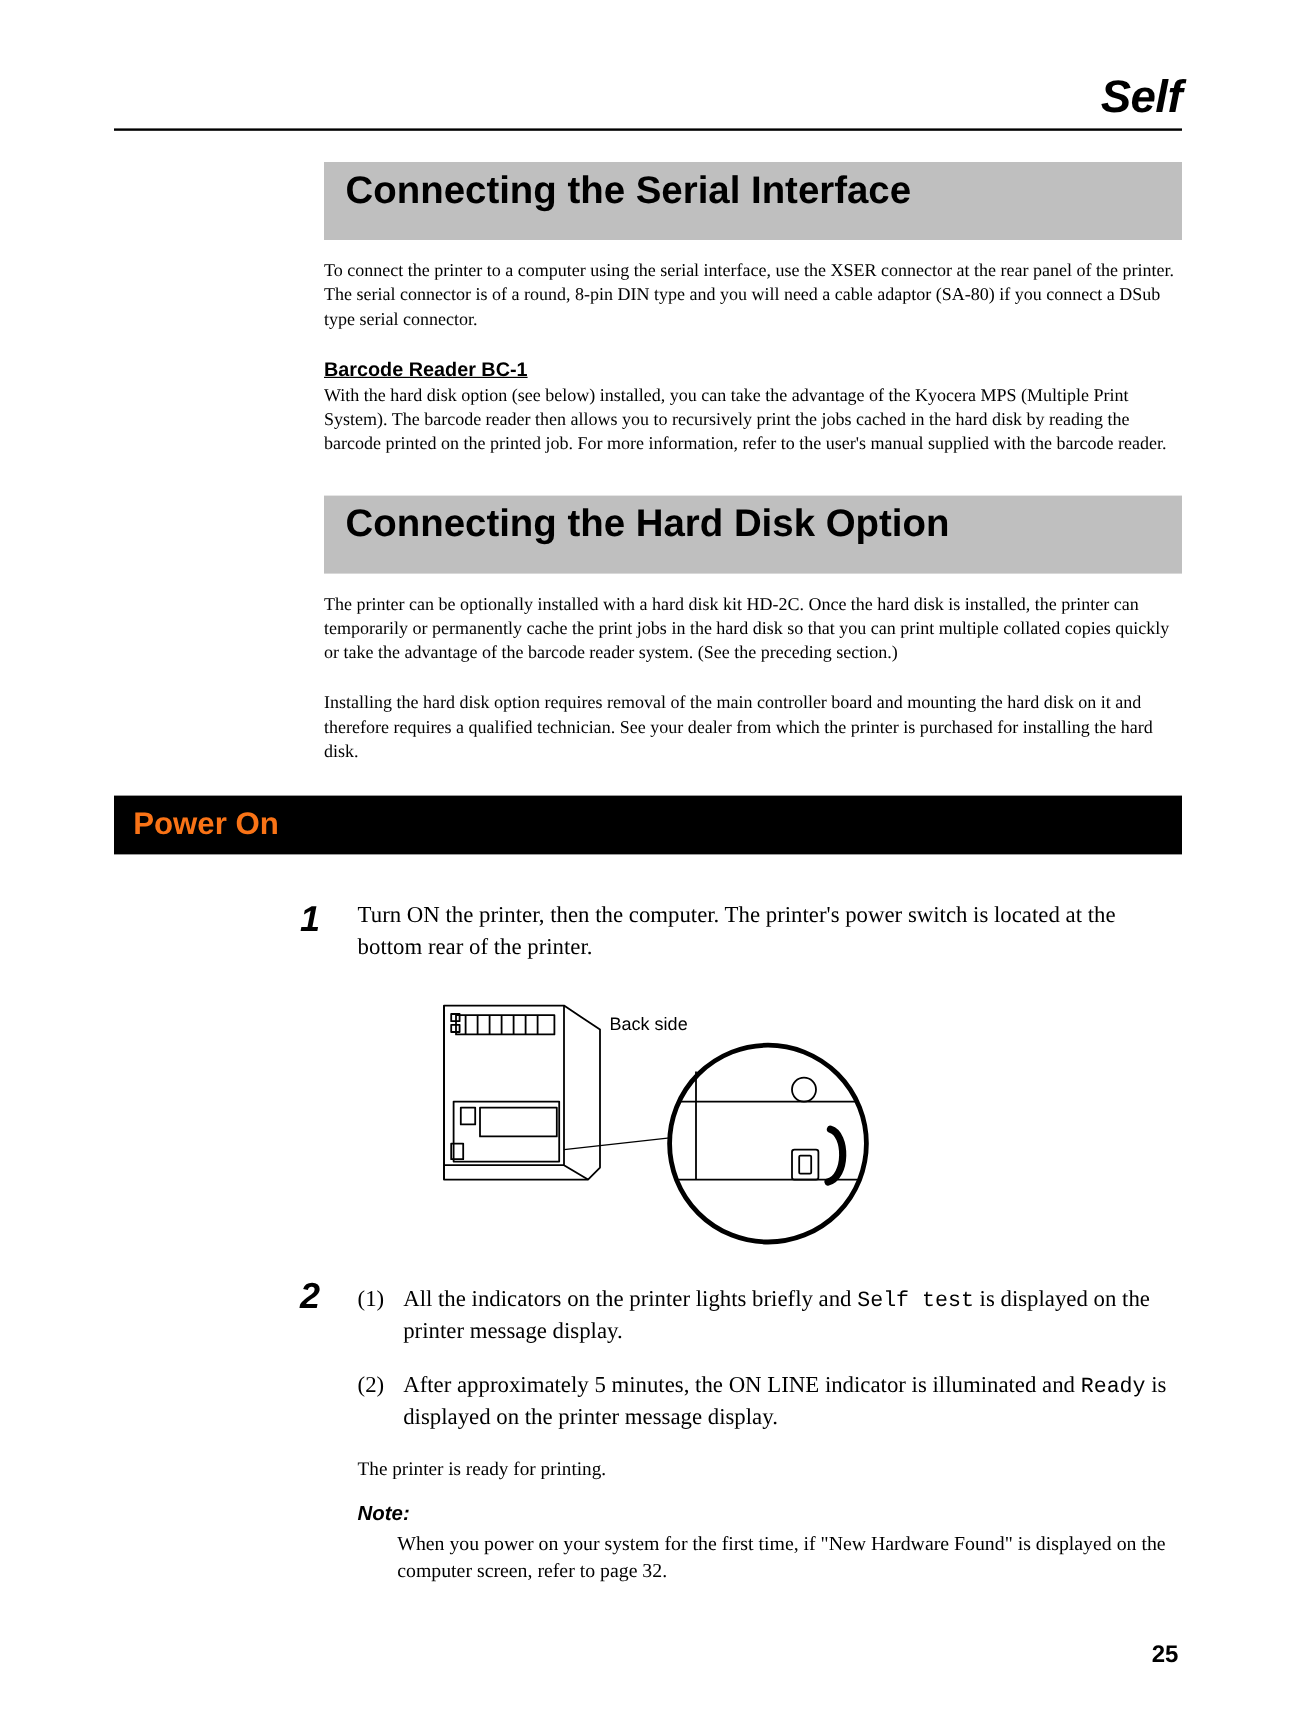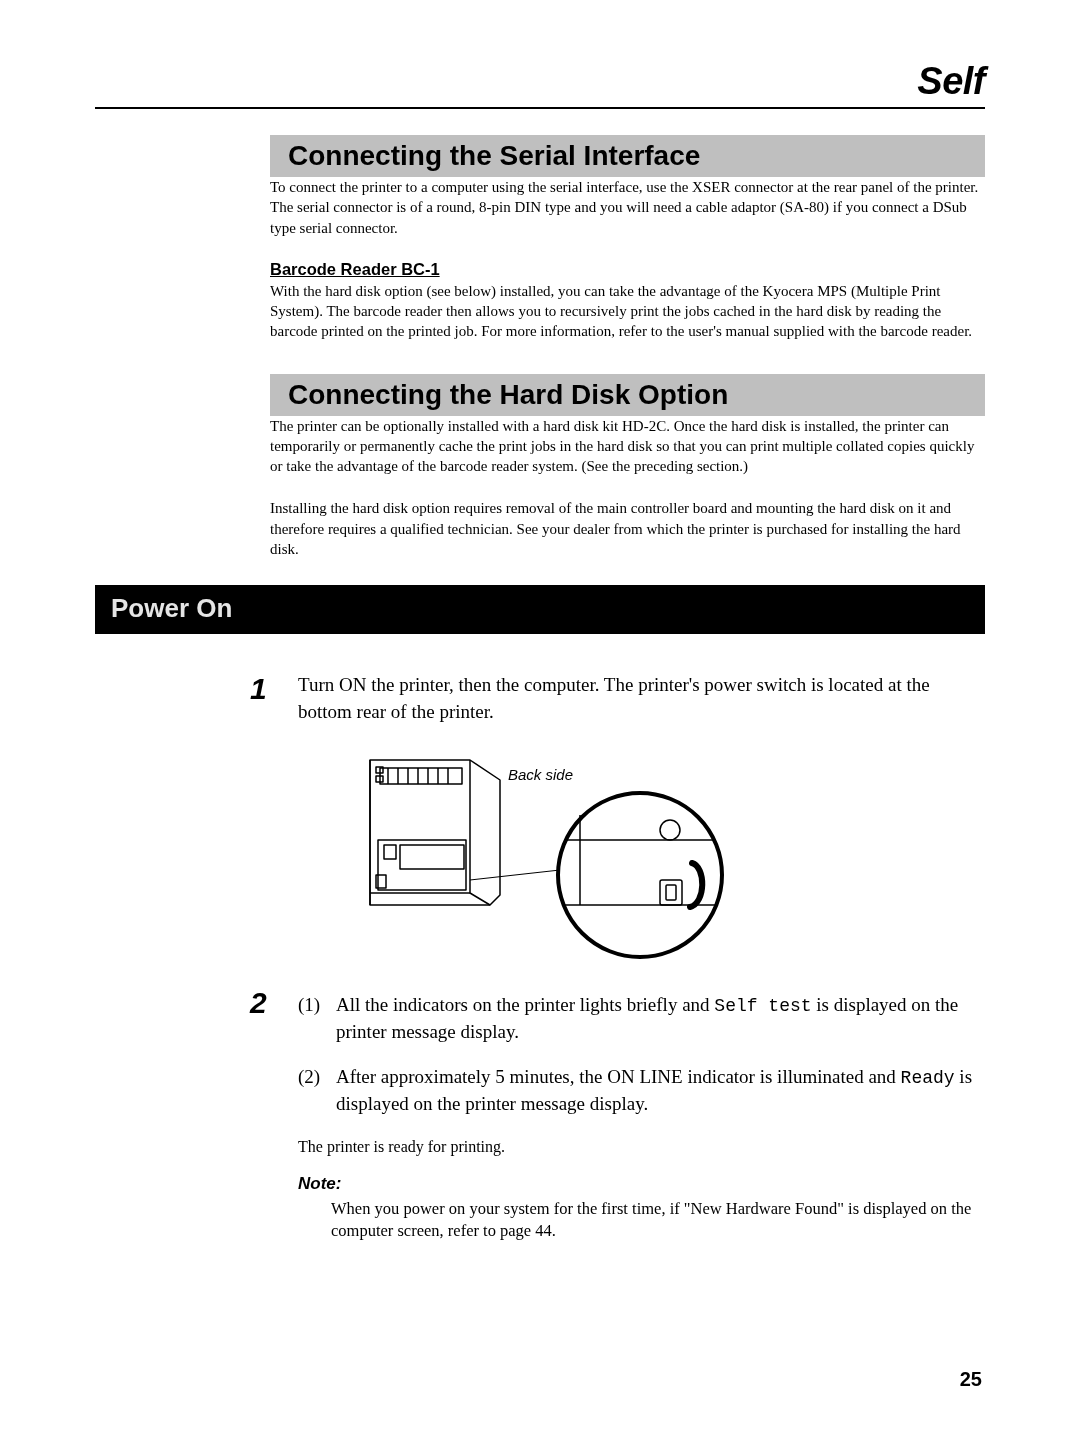--- a/index.html
+++ b/index.html
@@ -24,41 +24,41 @@
     border: none;
     border-top: 2.5px solid #000;
     margin-bottom: 26px;
   }
   .indent {
     margin-left: 175px;
   }
   .section-bar {
     background: #bfbfbf;
     font-family: Arial, Helvetica, sans-serif;
-    font-size: 28px;
-    font-weight: bold;
-    padding: 5px 0 5px 18px;
-    margin-bottom: 0;
+    font-size: 32px;
+    font-weight: bold;
+    padding: 5px 0 23px 18px;
+    margin-bottom: 16px;
   }
   .body-text {
     font-size: 15px;
     line-height: 1.35;
     margin-bottom: 22px;
     font-family: 'Century Schoolbook', Georgia, serif;
   }
   .sub-head {
     font-family: Arial, Helvetica, sans-serif;
     font-size: 16.5px;
     font-weight: bold;
     text-decoration: underline;
     margin-bottom: 2px;
   }
   .black-bar {
     background: #000;
-    color: #e5e5e5;
+    color: #f97316;
     font-family: Arial, Helvetica, sans-serif;
     font-size: 26px;
     font-weight: bold;
     padding: 8px 0 10px 16px;
     margin-top: 26px;
     margin-bottom: 38px;
   }
   .step-row {
     display: flex;
     margin-left: 155px;
@@ -107,21 +107,20 @@
   .note-body {
     font-size: 16.5px;
     line-height: 1.35;
     margin-left: 33px;
     font-family: 'Century Schoolbook', Georgia, serif;
   }
   .figure-wrap {
     display: flex;
     justify-content: center;
     margin: 20px 0 26px 0;
-    font-style: italic;
   }
   .page-num {
     position: absolute;
     bottom: 50px;
     right: 98px;
     font-family: Arial, Helvetica, sans-serif;
     font-weight: bold;
     font-size: 20px;
   }
 </style>
@@ -203,17 +202,17 @@
       </div>
     </div>
     <div class="sub-step">
       <div class="sub-mark">(2)</div>
       <div class="sub-body">
         <span>After approximately 5 minutes, the ON LINE indicator is illuminated and </span><span class="mono">Ready</span><span> is displayed on the printer message display.</span>
       </div>
     </div>
     <div class="small-note">The printer is ready for printing.</div>
     <div class="note-label">Note:</div>
-    <div class="note-body">When you power on your system for the first time, if "New Hardware Found" is displayed on the computer screen, refer to page 44.</div>
+    <div class="note-body">When you power on your system for the first time, if "New Hardware Found" is displayed on the computer screen, refer to page 32.</div>
   </div>
 </div>
 
 <div class="page-num">25</div>
 
 </body></html>

